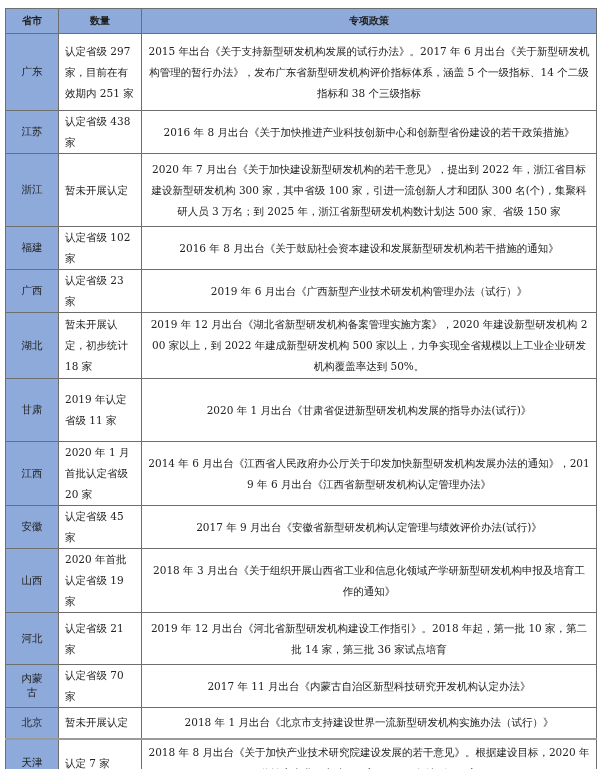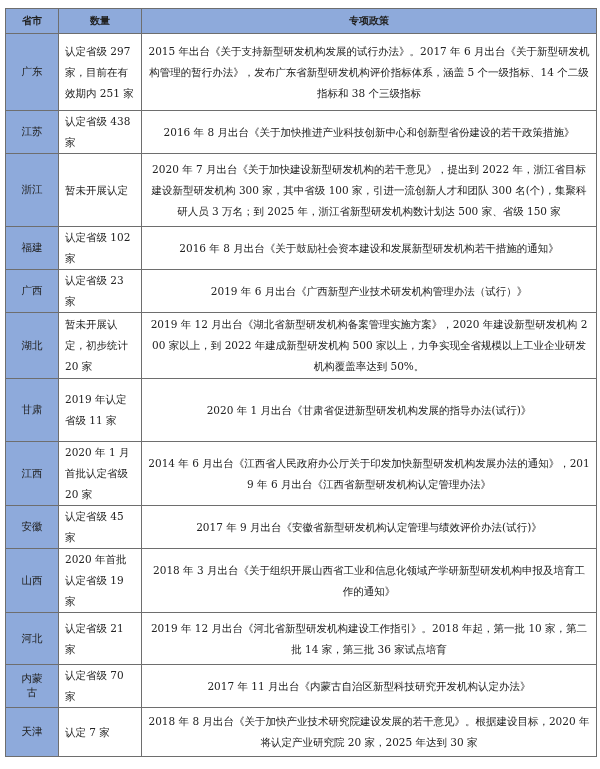--- a/index.html
+++ b/index.html
@@ -52,21 +52,21 @@
         <td class="qty">认定省级 102 家</td>
         <td class="policy">2016 年 8 月出台《关于鼓励社会资本建设和发展新型研发机构若干措施的通知》</td>
       </tr>
       <tr style="height: 25px;">
         <td class="prov">广西</td>
         <td class="qty">认定省级 23 家</td>
         <td class="policy">2019 年 6 月出台《广西新型产业技术研发机构管理办法（试行）》</td>
       </tr>
       <tr style="height: 66px;">
         <td class="prov">湖北</td>
-        <td class="qty">暂未开展认定，初步统计 20 家</td>
+        <td class="qty">暂未开展认定，初步统计 18 家</td>
         <td class="policy">2019 年 12 月出台《湖北省新型研发机构备案管理实施方案》，2020 年建设新型研发机构 200 家以上，到 2022 年建成新型研发机构 500 家以上，力争实现全省规模以上工业企业研发机构覆盖率达到 50%。</td>
       </tr>
       <tr style="height: 63px;">
         <td class="prov">甘肃</td>
         <td class="qty">2019 年认定省级 11 家</td>
         <td class="policy">2020 年 1 月出台《甘肃省促进新型研发机构发展的指导办法(试行)》</td>
       </tr>
       <tr style="height: 55px;">
         <td class="prov">江西</td>
         <td class="qty">2020 年 1 月首批认定省级 20 家</td>
@@ -85,19 +85,24 @@
       <tr style="height: 52px;">
         <td class="prov">河北</td>
         <td class="qty">认定省级 21 家</td>
         <td class="policy">2019 年 12 月出台《河北省新型研发机构建设工作指引》。2018 年起，第一批 10 家，第二批 14 家，第三批 36 家试点培育</td>
       </tr>
       <tr style="height: 25px;">
         <td class="prov">内蒙古</td>
         <td class="qty">认定省级 70 家</td>
         <td class="policy">2017 年 11 月出台《内蒙古自治区新型科技研究开发机构认定办法》</td>
       </tr>
+      <tr class="bj" style="height: 31px;">
+        <td class="prov">北京</td>
+        <td class="qty">暂未开展认定</td>
+        <td class="policy">2018 年 1 月出台《北京市支持建设世界一流新型研发机构实施办法（试行）》</td>
+      </tr>
       <tr style="height: 49px;">
         <td class="prov">天津</td>
         <td class="qty">认定 7 家</td>
         <td class="policy">2018 年 8 月出台《关于加快产业技术研究院建设发展的若干意见》。根据建设目标，2020 年将认定产业研究院 20 家，2025 年达到 30 家</td>
       </tr>
     </tbody>
 </table>
 
 </body></html>

